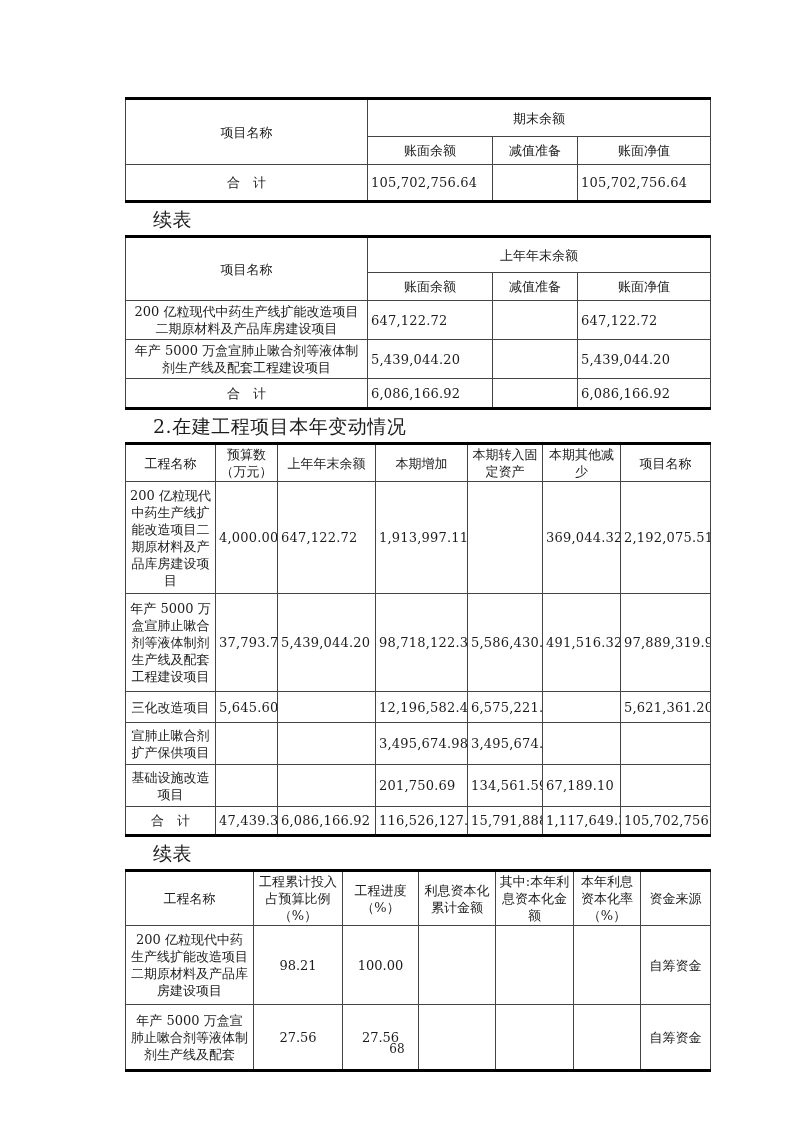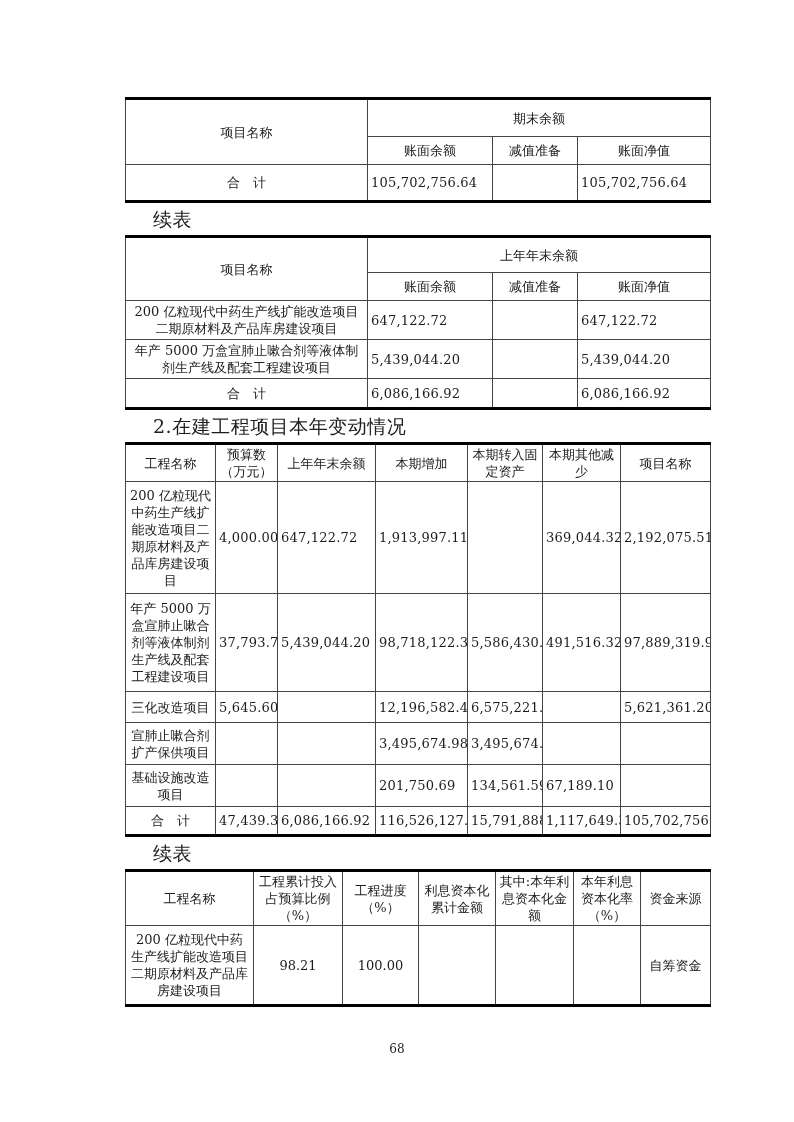--- a/index.html
+++ b/index.html
@@ -249,20 +249,29 @@
         </tr>
         <tr class="r1">
           <td class="name">200 亿粒现代中药生产线扩能改造项目二期原材料及产品库房建设项目</td>
           <td class="c">98.21</td>
           <td class="c">100.00</td>
           <td class="c"></td>
           <td class="c"></td>
           <td class="c"></td>
           <td class="c">自筹资金</td>
         </tr>
+        <tr class="r2">
+          <td class="name">年产 5000 万盒宣肺止嗽合剂等液体制剂生产线及配套</td>
+          <td class="c">27.56</td>
+          <td class="c">27.56</td>
+          <td class="c"></td>
+          <td class="c"></td>
+          <td class="c"></td>
+          <td class="c">自筹资金</td>
+        </tr>
       </tbody>
     </table>
 
   </div>
 
   <div class="page-footer">68</div>
 
 </div>
 
 </body></html>

